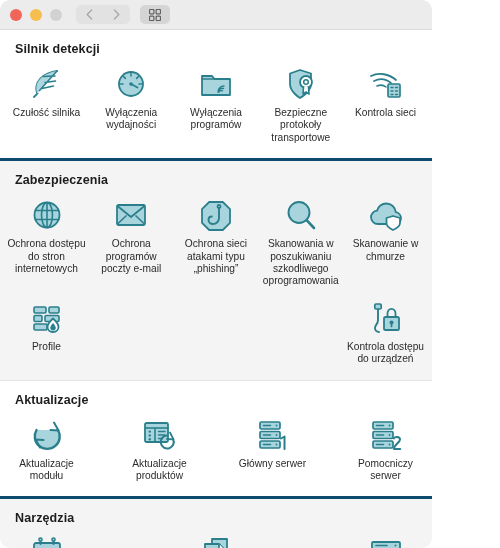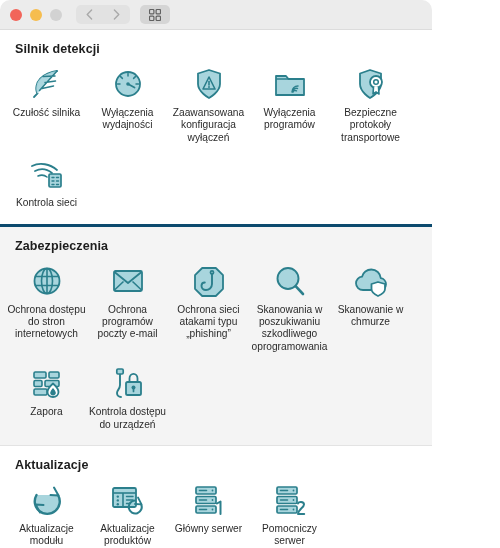--- a/index.html
+++ b/index.html
@@ -96,20 +96,21 @@
     font-size: 12.5px;
     font-weight: bold;
     color: #1d1d1d;
     padding: 2px 0 6px 15px;
     letter-spacing: 0.1px;
   }
   .tiles {
     display: flex;
     flex-wrap: wrap;
     padding: 0 6px;
+    justify-content: space-between;
   }
   .tile {
     width: 81px;
     padding: 4px 1px 8px 1px;
     display: flex;
     flex-direction: column;
     align-items: center;
     text-align: center;
     box-sizing: border-box;
   }
@@ -183,31 +184,20 @@
                 <path d="M19 7.5 V10 M29.5 18 H27 M8.5 18 H11 M11.6 10.6 L13.4 12.4 M26.4 10.6 L24.6 12.4" stroke="#2b7f8c" stroke-width="1.5" stroke-linecap="round"></path>
                 <path d="M19 18 L25.5 21.5" stroke="#2b7f8c" stroke-width="1.8" stroke-linecap="round"></path>
                 <circle cx="19" cy="18" r="1.8" fill="#2b7f8c"></circle>
               </svg>
             </div>
             <div class="lbl">Wyłączenia wydajności</div>
           </div>
           <div class="tile">
             <div class="ico">
               <svg width="38" height="36" viewBox="0 0 38 36">
-                <path d="M19 4 L30 7.5 V18 C30 26 19 32 19 32 C19 32 8 26 8 18 V7.5 Z" fill="#a8d5dd" stroke="#2b7f8c" stroke-width="1.8" stroke-linejoin="round"></path>
-                <path d="M19 11 L25 23 H13 Z" fill="none" stroke="#2b7f8c" stroke-width="1.6" stroke-linejoin="round"></path>
-                <path d="M19 15.5 V19" stroke="#2b7f8c" stroke-width="1.6" stroke-linecap="round"></path>
-                <circle cx="19" cy="21" r="0.95" fill="#2b7f8c"></circle>
-              </svg>
-            </div>
-            <div class="lbl">Zaawansowana konfiguracja wyłączeń</div>
-          </div>
-          <div class="tile">
-            <div class="ico">
-              <svg width="38" height="36" viewBox="0 0 38 36">
                 <path d="M5 10 H15 L17.5 13 H33 V29 H5 Z" fill="#a8d5dd" stroke="#2b7f8c" stroke-width="1.8" stroke-linejoin="round"></path>
                 <path d="M5 13 H33" stroke="#2b7f8c" stroke-width="1.5"></path>
                 <path d="M21 26 C21 22.5 23.5 20 27 20 M21.5 26 C21.5 23.5 24 21.5 26.5 22.5 M22 26 C22.5 24.5 24 24 25.5 24.8" fill="none" stroke="#2b7f8c" stroke-width="1.5" stroke-linecap="round"></path>
               </svg>
             </div>
             <div class="lbl">Wyłączenia programów</div>
           </div>
           <div class="tile">
             <div class="ico">
               <svg width="38" height="36" viewBox="0 0 38 36">
@@ -289,21 +279,21 @@
               <svg width="38" height="36" viewBox="0 0 38 36">
                 <rect x="6" y="7" width="12" height="6" rx="1.2" fill="#a8d5dd" stroke="#2b7f8c" stroke-width="1.6"></rect>
                 <rect x="21" y="7" width="10" height="6" rx="1.2" fill="#a8d5dd" stroke="#2b7f8c" stroke-width="1.6"></rect>
                 <rect x="6" y="15.5" width="8" height="6" rx="1.2" fill="#a8d5dd" stroke="#2b7f8c" stroke-width="1.6"></rect>
                 <rect x="17" y="15.5" width="14" height="6" rx="1.2" fill="#a8d5dd" stroke="#2b7f8c" stroke-width="1.6"></rect>
                 <rect x="6" y="24" width="13" height="6" rx="1.2" fill="#a8d5dd" stroke="#2b7f8c" stroke-width="1.6"></rect>
                 <path d="M25 18.5 C25 18.5 30.5 23.5 30.5 27 C30.5 29.8 28.1 32 25 32 C21.9 32 19.5 29.8 19.5 27 C19.5 23.5 25 18.5 25 18.5 Z" fill="#ffffff" stroke="#2b7f8c" stroke-width="1.8" stroke-linejoin="round"></path>
                 <path d="M25 23 C25 23 27.8 26 27.8 28 C27.8 29.5 26.5 30.5 25 30.5 C23.5 30.5 22.2 29.5 22.2 28 C22.2 26 25 23 25 23 Z" fill="#2b7f8c"></path>
               </svg>
             </div>
-            <div class="lbl">Zapora</div>
+            <div class="lbl">Profile</div>
           </div>
           <div class="tile">
             <div class="ico">
               <svg width="38" height="36" viewBox="0 0 38 36">
                 <path d="M11 6 V20 C11 24 8 25 8 28 C8 30.4 9.8 32 12 32" fill="none" stroke="#2b7f8c" stroke-width="1.9" stroke-linecap="round"></path>
                 <rect x="7.8" y="4" width="6.4" height="5" rx="1.2" fill="#a8d5dd" stroke="#2b7f8c" stroke-width="1.7"></rect>
                 <rect x="17" y="17" width="15" height="13" rx="1.6" fill="#a8d5dd" stroke="#2b7f8c" stroke-width="1.8"></rect>
                 <path d="M20.5 17 V13.5 C20.5 10.6 22.4 8.8 24.5 8.8 C26.6 8.8 28.5 10.6 28.5 13.5 V17" fill="none" stroke="#2b7f8c" stroke-width="1.8"></path>
                 <circle cx="24.5" cy="22.5" r="2" fill="#2b7f8c"></circle>
                 <path d="M24.5 23.8 V26.5" stroke="#2b7f8c" stroke-width="1.7" stroke-linecap="round"></path>

